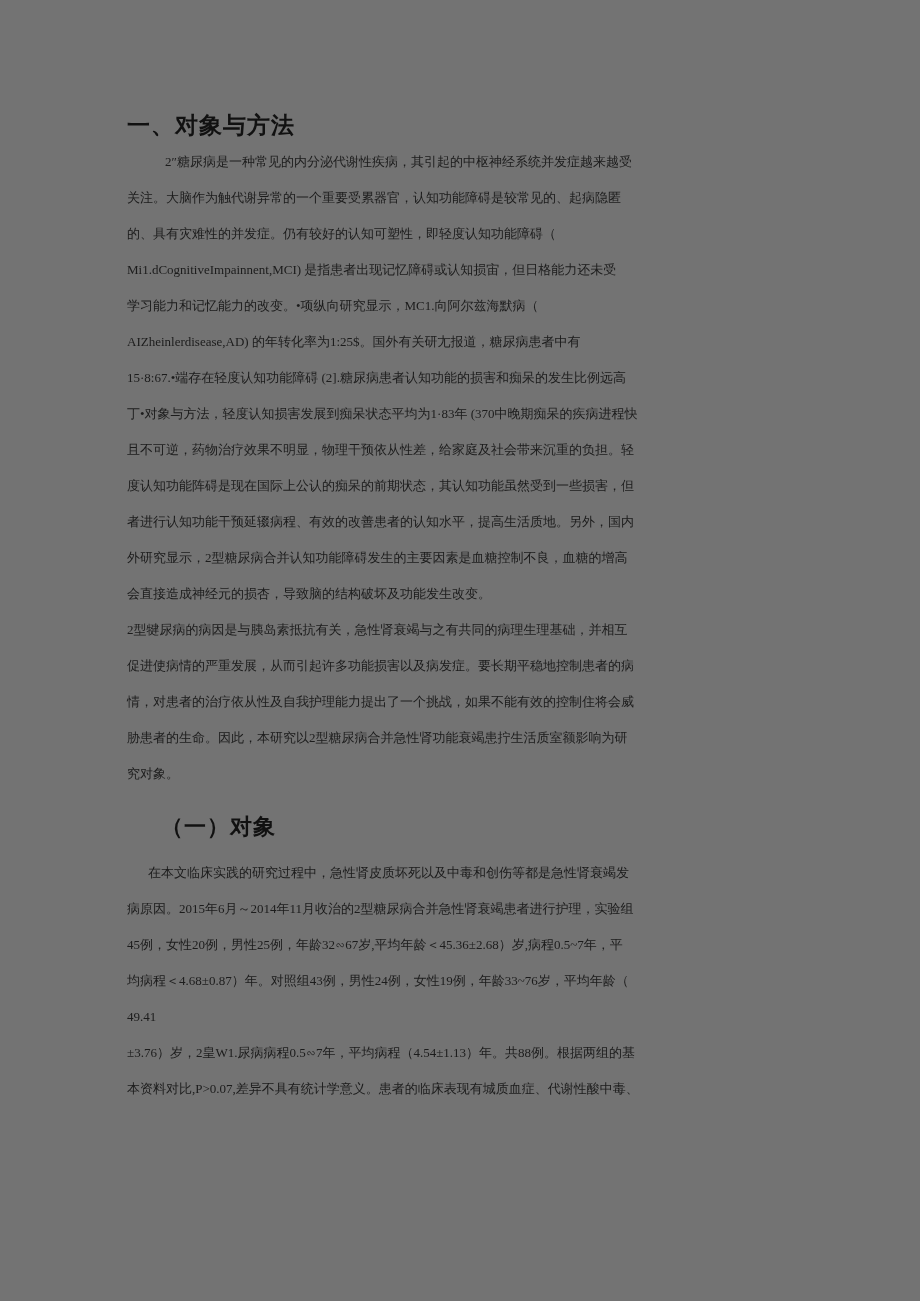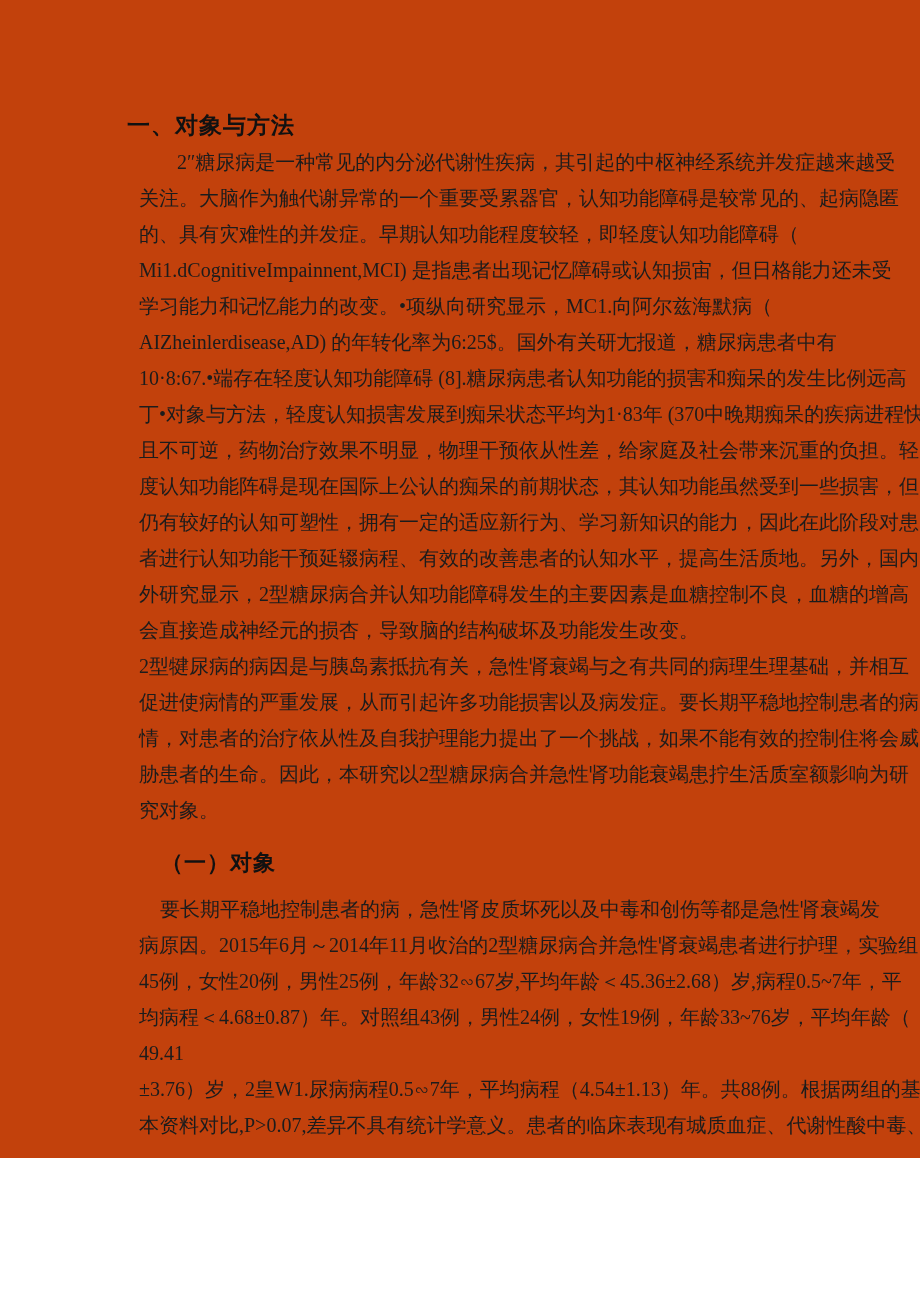--- a/index.html
+++ b/index.html
@@ -3,22 +3,22 @@
 <meta charset="utf-8">
 <style>
   html, body {
     margin: 0;
     padding: 0;
     background: #ffffff;
   }
   .page {
     position: relative;
     width: 920px;
-    height: 1158px;
-    background: #c2410c;
+    height: 1301px;
+    background: #737373;
     overflow: hidden;
   }
   .content {
     position: absolute;
     left: 127px;
     top: 110px;
     width: 682px;
     color: #1a1a1a;
   }
   .h1 {
@@ -28,23 +28,22 @@
     color: #111111;
   }
   .h2 {
     margin: 20px 0 0 34px;
     font: 700 22px/30px "Liberation Sans", sans-serif;
     letter-spacing: 1px;
     color: #111111;
   }
   .para {
     font-family: "Liberation Serif", serif;
-    font-size: 20px;
+    font-size: 13px;
     color: #1c1c1c;
-    margin-left: 12px;
   }
   .p1 { margin-top: 4px; }
   .p3 { margin-top: 13px; }
   .line {
     height: 36px;
     line-height: 36px;
     white-space: nowrap;
   }
   .indent-big   { padding-left: 38px; }
   .indent-small { padding-left: 21px; }
@@ -54,46 +53,45 @@
 <body>
 
 <div class="page">
   <div class="content">
 
     <h1 class="h1">一、对象与方法</h1>
 
     <div class="para p1">
       <div class="line indent-big">2″糖尿病是一种常见的内分泌代谢性疾病，其引起的中枢神经系统并发症越来越受</div>
       <div class="line">关注。大脑作为触代谢异常的一个重要受累器官，认知功能障碍是较常见的、起病隐匿</div>
-      <div class="line">的、具有灾难性的并发症。早期认知功能程度较轻，即轻度认知功能障碍（</div>
+      <div class="line">的、具有灾难性的并发症。仍有较好的认知可塑性，即轻度认知功能障碍（</div>
       <div class="line">Mi1.dCognitiveImpainnent,MCI) 是指患者出现记忆障碍或认知损宙，但日格能力还未受</div>
       <div class="line">学习能力和记忆能力的改变。•项纵向研究显示，MC1.向阿尔兹海默病（</div>
-      <div class="line">AIZheinlerdisease,AD) 的年转化率为6:25$。国外有关研尢报道，糖尿病患者中有</div>
-      <div class="line">10·8:67.•端存在轻度认知功能障碍 (8].糖尿病患者认知功能的损害和痴呆的发生比例远高</div>
+      <div class="line">AIZheinlerdisease,AD) 的年转化率为1:25$。国外有关研尢报道，糖尿病患者中有</div>
+      <div class="line">15·8:67.•端存在轻度认知功能障碍 (2].糖尿病患者认知功能的损害和痴呆的发生比例远高</div>
       <div class="line">丁•对象与方法，轻度认知损害发展到痴呆状态平均为1·83年 (370中晚期痴呆的疾病进程快</div>
       <div class="line">且不可逆，药物治疗效果不明显，物理干预依从性差，给家庭及社会带来沉重的负担。轻</div>
       <div class="line">度认知功能阵碍是现在国际上公认的痴呆的前期状态，其认知功能虽然受到一些损害，但</div>
-      <div class="line">仍有较好的认知可塑性，拥有一定的适应新行为、学习新知识的能力，因此在此阶段对患</div>
       <div class="line">者进行认知功能干预延辍病程、有效的改善患者的认知水平，提高生活质地。另外，国内</div>
       <div class="line">外研究显示，2型糖尿病合并认知功能障碍发生的主要因素是血糖控制不良，血糖的增高</div>
       <div class="line">会直接造成神经元的损杏，导致脑的结构破坏及功能发生改变。</div>
     </div>
 
     <div class="para p2">
       <div class="line">2型犍尿病的病因是与胰岛素抵抗有关，急性肾衰竭与之有共同的病理生理基础，并相互</div>
       <div class="line">促进使病情的严重发展，从而引起许多功能损害以及病发症。要长期平稳地控制患者的病</div>
       <div class="line">情，对患者的治疗依从性及自我护理能力提出了一个挑战，如果不能有效的控制住将会威</div>
       <div class="line">胁患者的生命。因此，本研究以2型糖尿病合并急性肾功能衰竭患拧生活质室额影响为研</div>
       <div class="line">究对象。</div>
     </div>
 
     <h2 class="h2">（一）对象</h2>
 
     <div class="para p3">
-      <div class="line indent-small">要长期平稳地控制患者的病，急性肾皮质坏死以及中毒和创伤等都是急性肾衰竭发</div>
+      <div class="line indent-small">在本文临床实践的研究过程中，急性肾皮质坏死以及中毒和创伤等都是急性肾衰竭发</div>
       <div class="line">病原因。2015年6月～2014年11月收治的2型糖尿病合并急性肾衰竭患者进行护理，实验组</div>
       <div class="line">45例，女性20例，男性25例，年龄32∽67岁,平均年龄＜45.36±2.68）岁,病程0.5~7年，平</div>
       <div class="line">均病程＜4.68±0.87）年。对照组43例，男性24例，女性19例，年龄33~76岁，平均年龄（</div>
       <div class="line">49.41</div>
       <div class="line">±3.76）岁，2皇W1.尿病病程0.5∽7年，平均病程（4.54±1.13）年。共88例。根据两组的基</div>
       <div class="line"><span>本资料对比,P&gt;0.07,差异不具有统计学意义。</span><span class="italic">患者的临</span><span>床表现有城质血症、代谢性酸中毒、</span></div>
     </div>
 
   </div>
 </div>

